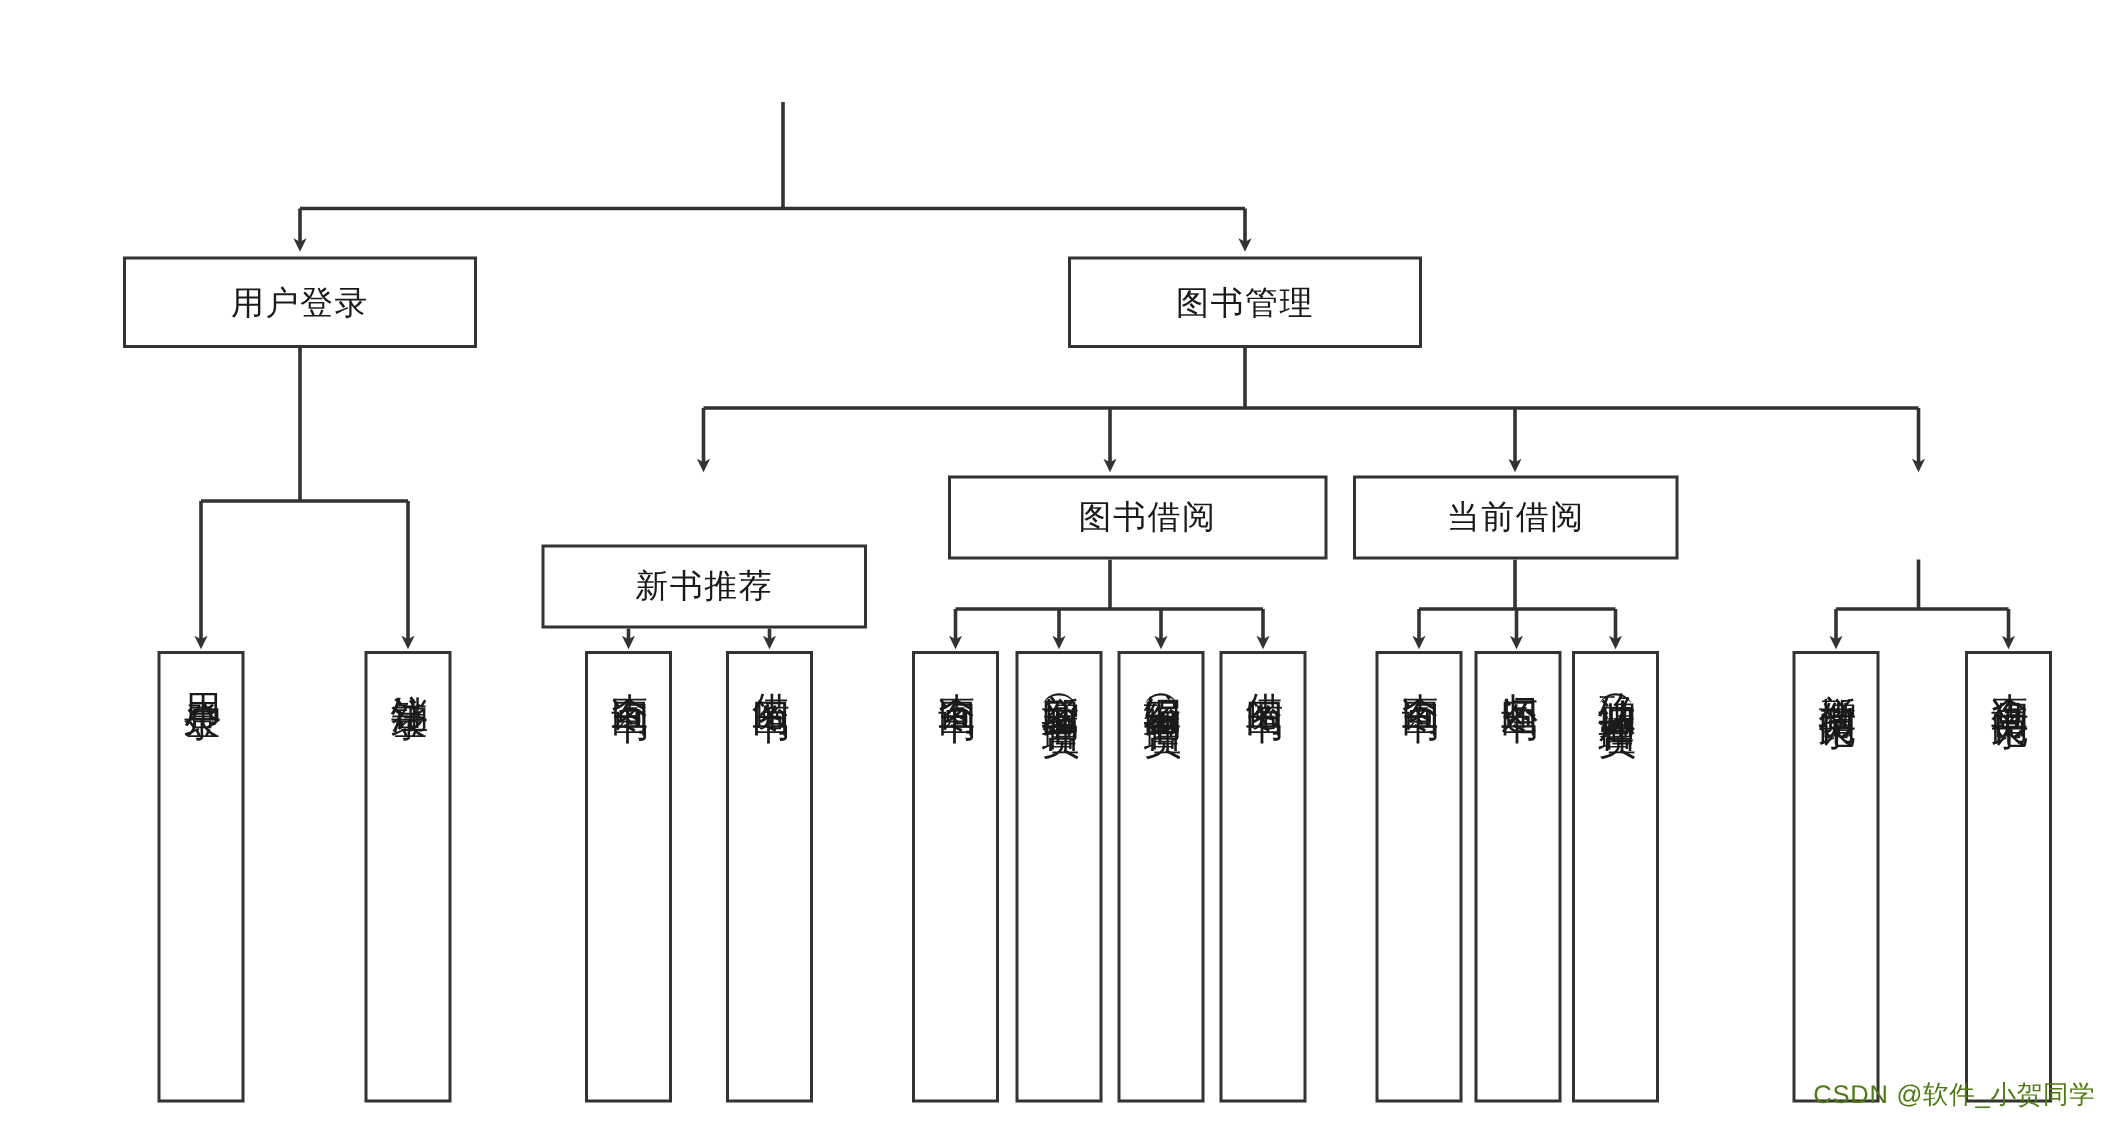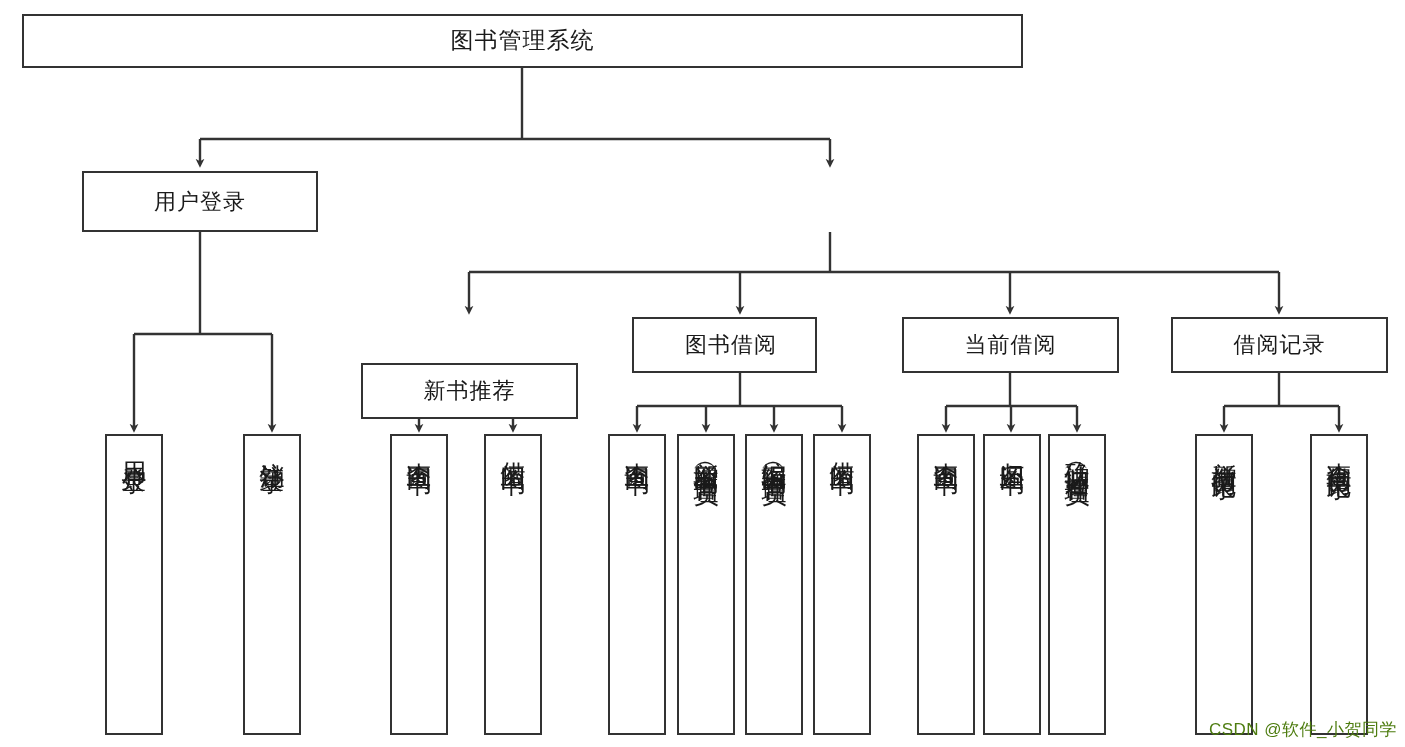--- a/index.html
+++ b/index.html
@@ -130,44 +130,41 @@
     </g>
 
     <g>
       <path d="M1279,373 L1279,406" stroke="#333333" stroke-width="2.4" fill="none"></path>
       <path d="M1224,406 L1339,406" stroke="#333333" stroke-width="2.4" fill="none"></path>
       <path d="M1224,406 L1224,428" stroke="#333333" stroke-width="2.4" fill="none" marker-end="url(#arrow)"></path>
       <path d="M1339,406 L1339,428" stroke="#333333" stroke-width="2.4" fill="none" marker-end="url(#arrow)"></path>
     </g>
   </svg>
 
-  <div class="node horiz root" style="left:22px; top:14px; width:1001px; height:54px;">
-    <span class="node-label">图书管理系统</span>
-  </div>
 
   <div class="node horiz" style="left:82px; top:171px; width:236px; height:61px;">
     <span class="node-label">用户登录</span>
   </div>
 
+  <div class="node horiz" style="left:712px; top:171px; width:236px; height:61px;">
+    <span class="node-label">图书管理</span>
+  </div>
 
   <div class="node horiz" style="left:361px; top:317px; width:217px; height:56px;margin-top:46px;">
     <span class="node-label">新书推荐</span>
   </div>
 
-  <div class="node horiz" style="left:632px; top:317px; width:185px; height:56px;padding-left:13px;">
+  <div class="node horiz" style="left:632px; top:317px; width:253px; height:56px;padding-left:13px;">
     <span class="node-label">图书借阅</span>
   </div>
 
   <div class="node horiz" style="left:902px; top:317px; width:217px; height:56px;">
     <span class="node-label">当前借阅</span>
   </div>
 
-  <div class="node horiz" style="left:1171px; top:317px; width:217px; height:56px;">
-    <span class="node-label">借阅记录</span>
-  </div>
 
   <div class="node vert" style="left:105px; top:434px; width:58px; height:301px;">
     <span class="node-label">用户登录</span>
   </div>
 
   <div class="node vert" style="left:243px; top:434px; width:58px; height:301px;">
     <span class="node-label">注销登录</span>
   </div>
 
   <div class="node vert" style="left:390px; top:434px; width:58px; height:301px;">

